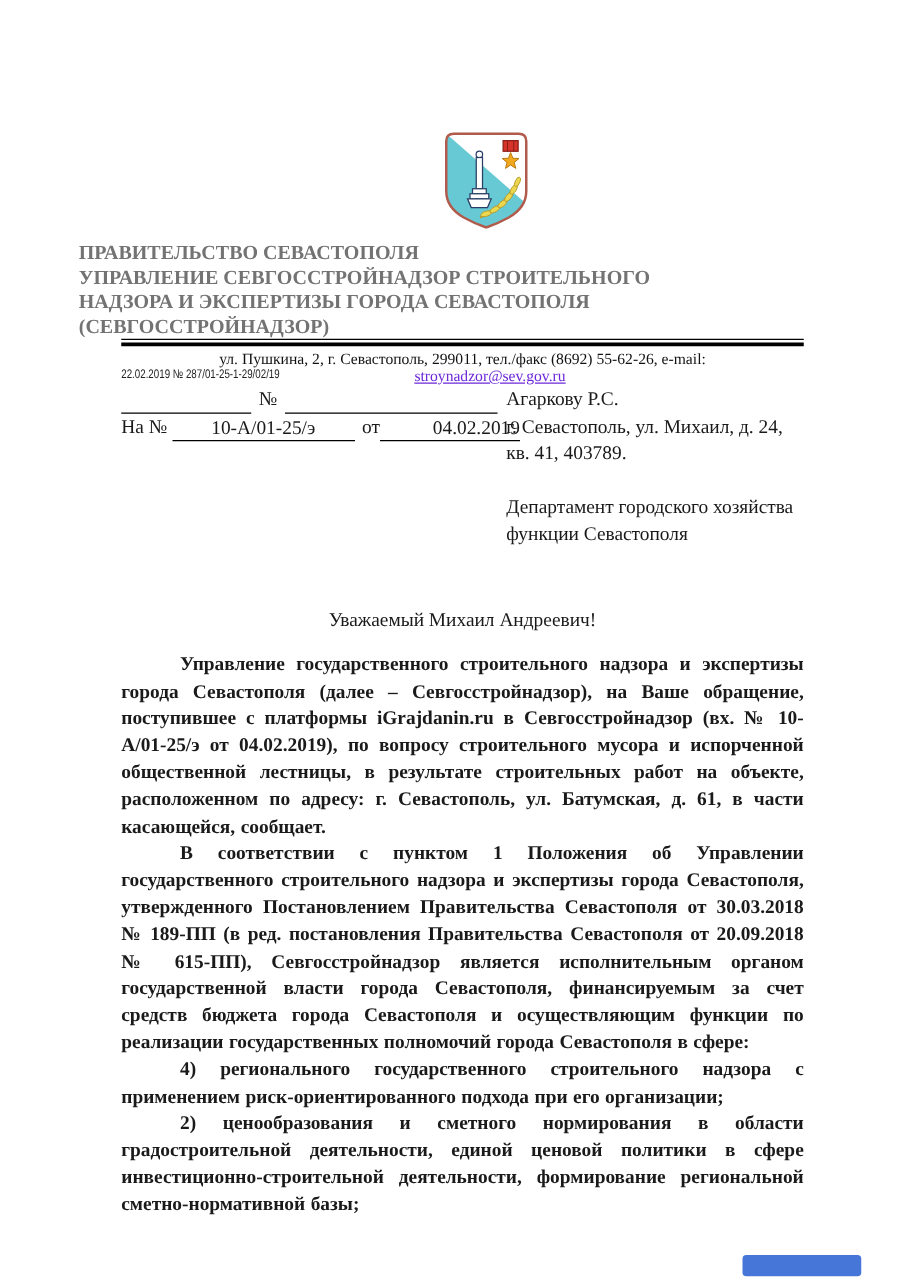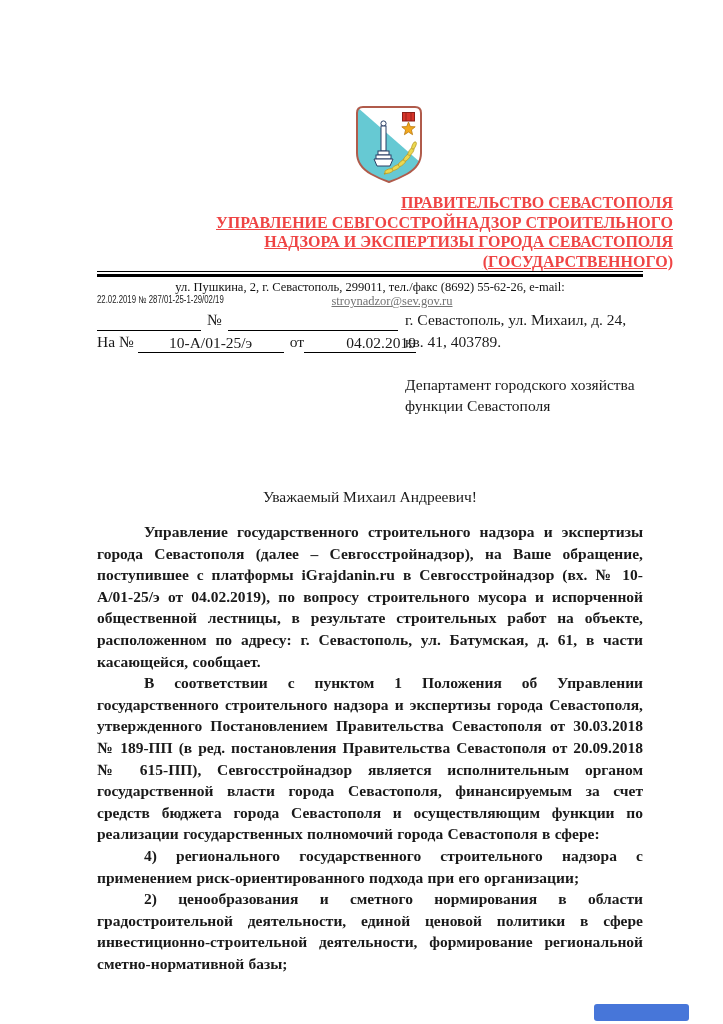--- a/index.html
+++ b/index.html
@@ -5,33 +5,33 @@
   html,body{margin:0;padding:0;background:#ffffff;}
   .page{
     position:relative;width:723px;height:1024px;background:#ffffff;overflow:hidden;
     font-family:"Liberation Serif","DejaVu Serif",serif;color:#1a1a1a;
   }
   
   .emblem{position:absolute;left:353px;top:105px;width:72px;height:78px;}
   
   .org-header{
     position:absolute;top:193px;left:63px;width:610px;
-    text-align:right;font-weight:bold;font-size:16px;line-height:19.5px;color:#ef4444;text-decoration:underline;
+    text-align:left;font-weight:bold;font-size:16px;line-height:19.5px;color:#737373;
   }
   
   .rule{
     position:absolute;top:271px;left:97px;width:546px;height:2px;
     border-top:1.5px solid #000;border-bottom:3px solid #000;
   }
   
   .contact{
     position:absolute;top:280px;left:92px;width:556px;
     text-align:center;font-size:12.5px;line-height:14px;color:#111;
   }
-  .contact a{color:#737373;text-decoration:underline;cursor:pointer;margin-left:44px;}
+  .contact a{color:#6d28d9;text-decoration:underline;cursor:pointer;margin-left:44px;}
   
   .stamp{
     position:absolute;top:294px;left:97px;
     font-family:"Liberation Sans","DejaVu Sans",sans-serif;font-size:10px;color:#222;
     transform:scaleX(0.78);transform-origin:left top;white-space:nowrap;letter-spacing:0;
   }
   
   .ref-block{position:absolute;top:309px;left:97px;width:305px;font-size:15.5px;line-height:22px;}
   .ref-line{white-space:nowrap;}
   .ul{
@@ -102,21 +102,21 @@
       </g>
 
       <path d="M10,2 L62,2 Q68,2 68,8 L68,48 Q68,61 54,69 Q45,74 36,77 Q27,74 18,69 Q4,61 4,48 L4,8 Q4,2 10,2 Z" fill="none" stroke-width="2" stroke="#b05b4b"></path>
     </svg>
   </div>
 
   <div class="org-header">
     <div>ПРАВИТЕЛЬСТВО СЕВАСТОПОЛЯ</div>
     <div>УПРАВЛЕНИЕ СЕВГОССТРОЙНАДЗОР СТРОИТЕЛЬНОГО</div>
     <div>НАДЗОРА И ЭКСПЕРТИЗЫ ГОРОДА СЕВАСТОПОЛЯ</div>
-    <div>(ГОСУДАРСТВЕННОГО)</div>
+    <div>(СЕВГОССТРОЙНАДЗОР)</div>
   </div>
 
   <div class="rule"></div>
 
   <div class="contact">
     <span>ул. Пушкина, 2, г. Севастополь, 299011, тел./факс (8692) 55-62-26, e-mail: </span><a>stroynadzor@sev.gov.ru</a>
   </div>
 
   <div class="stamp">22.02.2019 № 287/01-25-1-29/02/19</div>
 
@@ -124,20 +124,21 @@
     <div class="ref-line">
       <span class="ul blank1"></span><span class="ref-nosign">№</span><span class="ul blank2"></span>
     </div>
     <div class="ref-line">
       <span>На №</span>
       <span class="ul val-num">10-А/01-25/э</span><span class="ref-ot">от</span><span class="ul val-date">04.02.2019</span>
     </div>
   </div>
 
   <div class="recipient">
+    <div>Агаркову Р.С.</div>
     <div>г. Севастополь, ул. Михаил, д. 24,</div>
     <div>кв. 41, 403789.</div>
     <div class="gap"></div>
     <div>Департамент городского хозяйства</div>
     <div>функции Севастополя</div>
   </div>
 
   <div class="salutation">Уважаемый Михаил Андреевич!</div>
 
   <div class="body-text">

